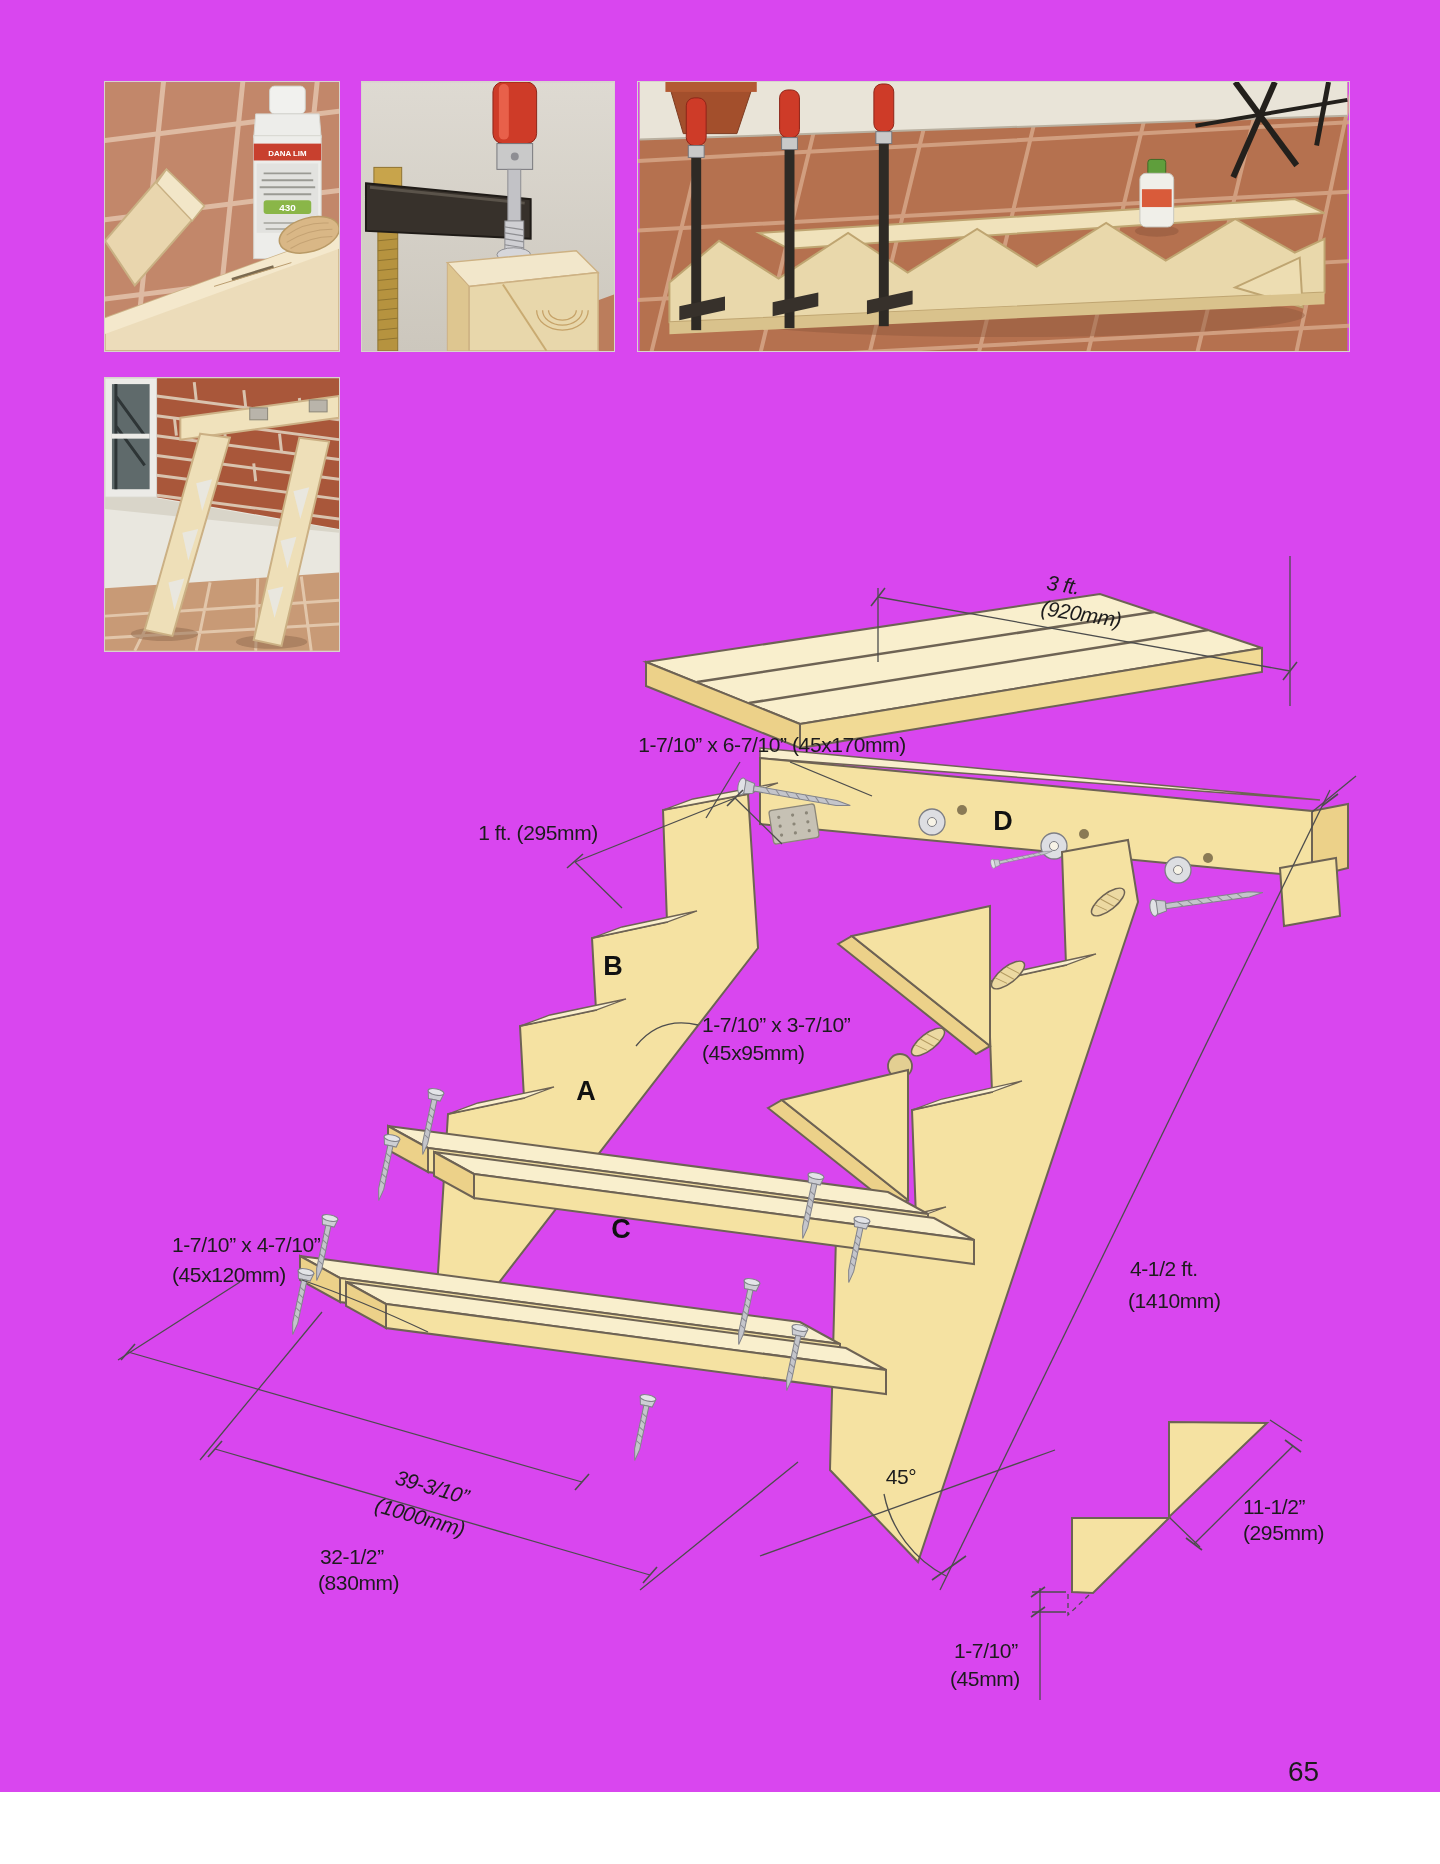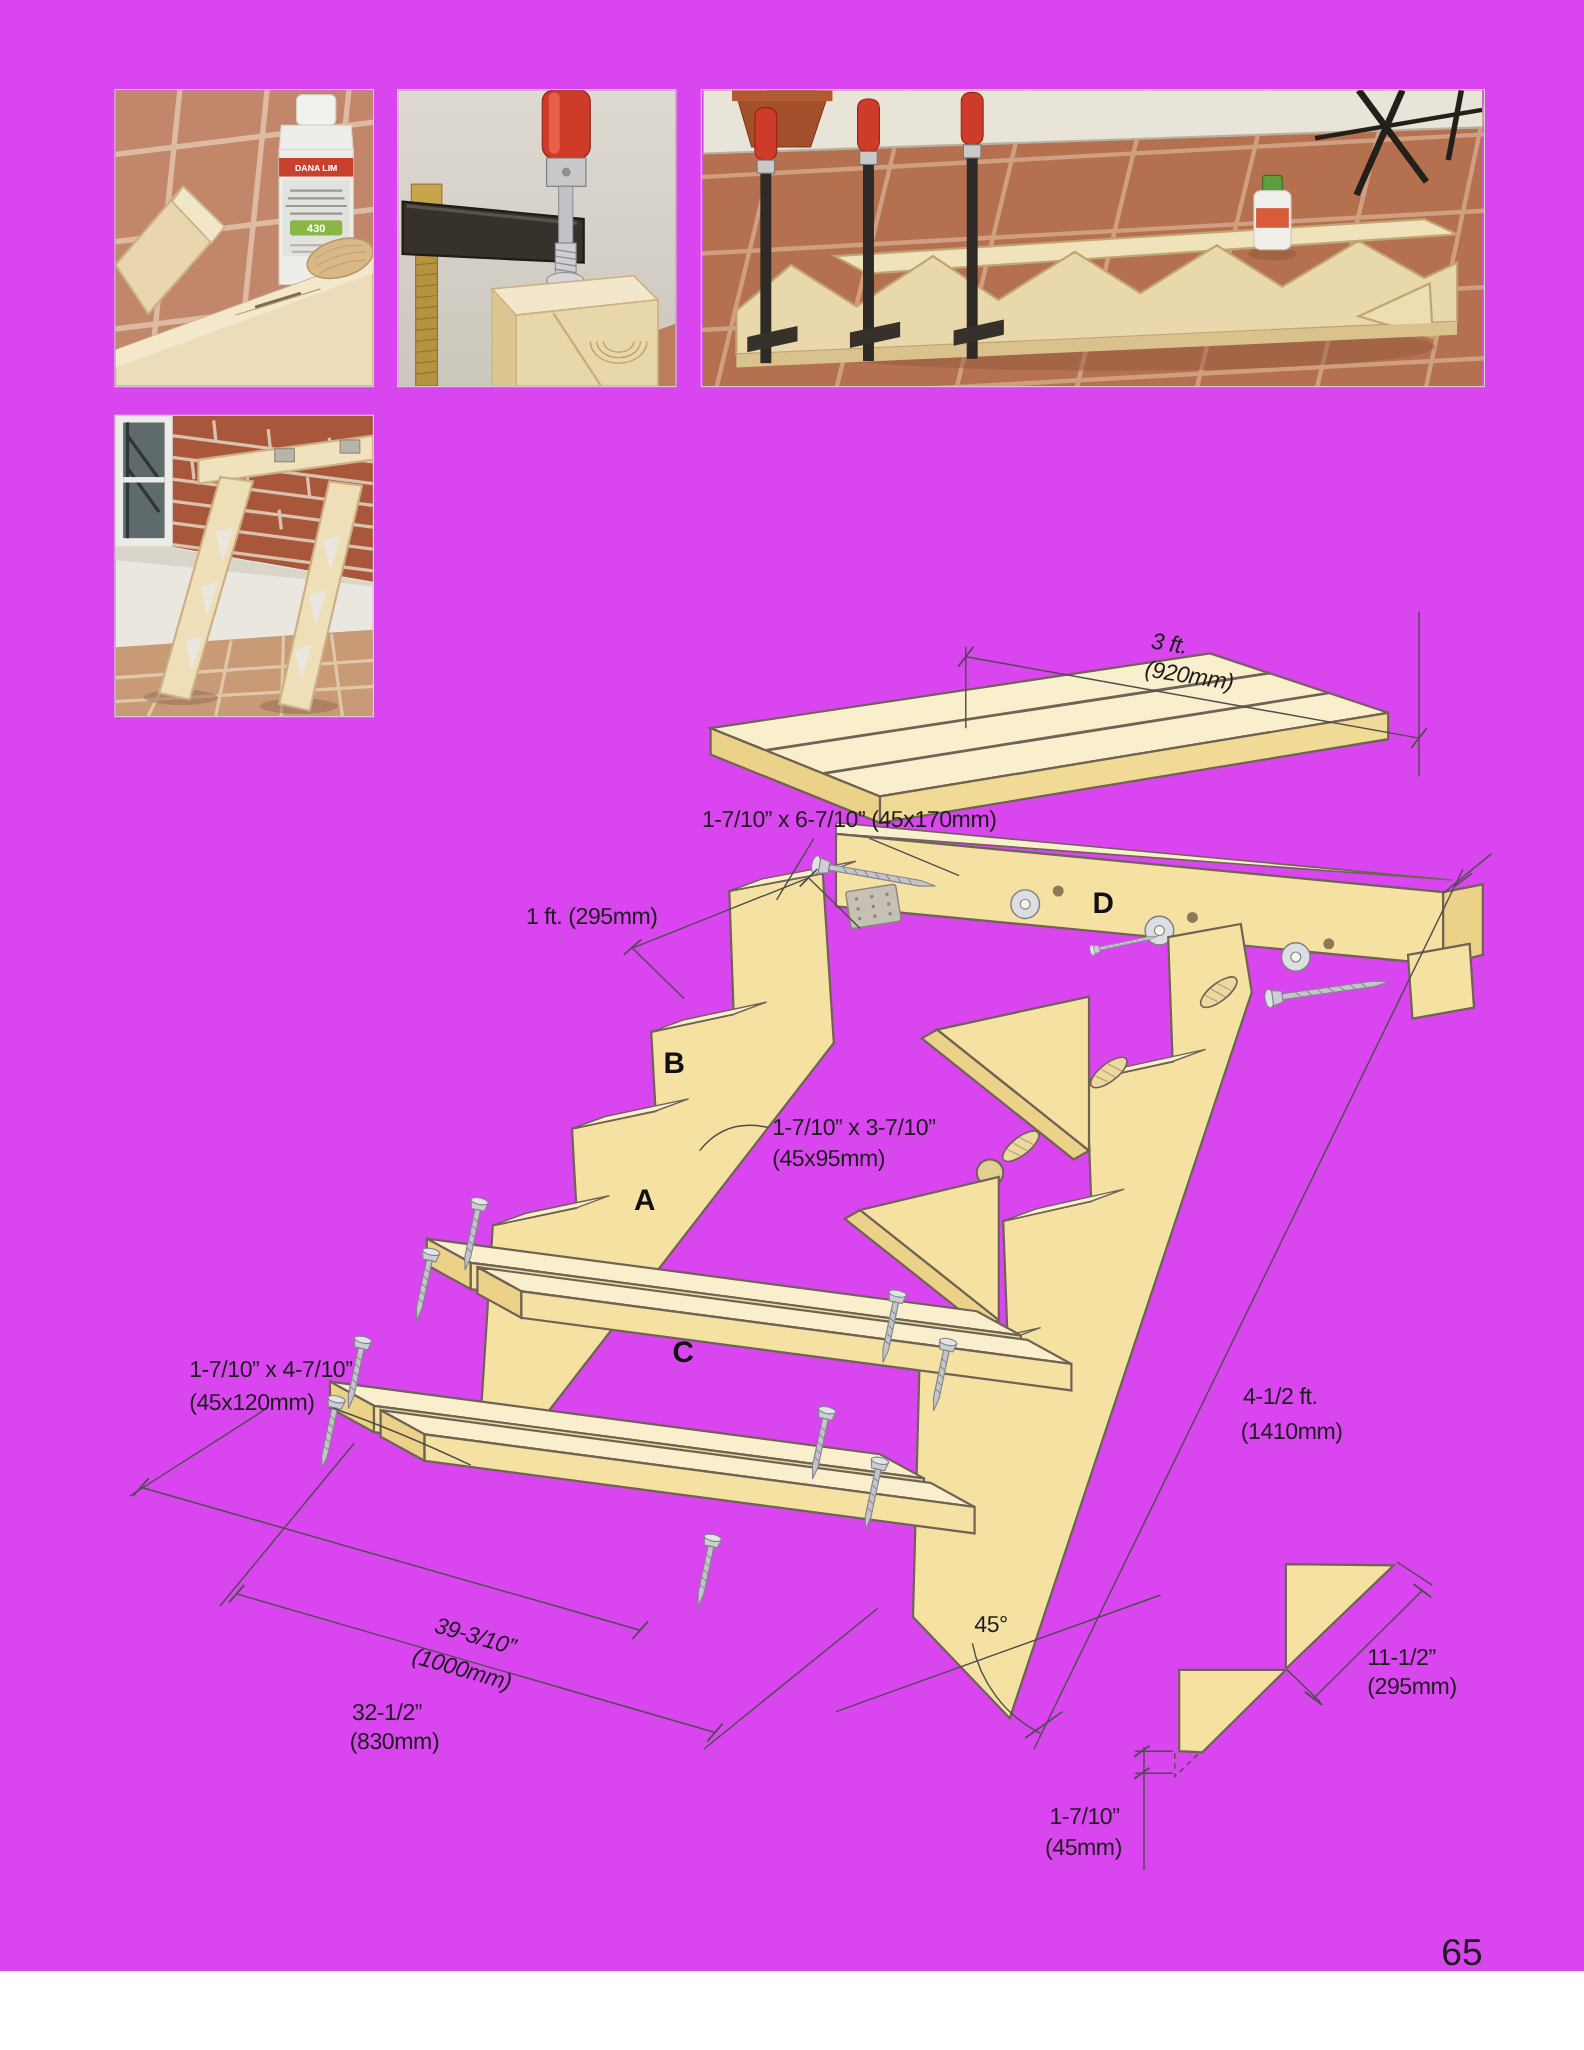--- a/index.html
+++ b/index.html
@@ -3,22 +3,22 @@
 <meta charset="utf-8">
 <style>
   html,body{margin:0;padding:0;background:#ffffff;}
   .page{position:relative;width:1440px;height:1792px;background:#d946ef;overflow:hidden;
         font-family:"Liberation Sans",sans-serif;}
   .photo{position:absolute;display:block;border:1px solid #d8d4cc;box-sizing:border-box;}
   #diagram{position:absolute;left:0;top:0;}
   .dimtxt{font-family:"Liberation Sans",sans-serif;font-size:21px;fill:#1c1c1c;letter-spacing:-0.4px;}
   .dimit{font-style:italic;}
   .partltr{font-family:"Liberation Sans",sans-serif;font-size:27px;font-weight:bold;fill:#111111;}
-  .pageno{position:absolute;left:1288px;top:1756px;width:60px;text-align:right;
-          font-size:34px;color:#1c1c1c;}
+  .pageno{position:absolute;left:1288px;top:1756px;width:60px;text-align:left;
+          font-size:28px;color:#1c1c1c;}
   .bottletxt{font-family:"Liberation Sans",sans-serif;font-weight:bold;fill:#ffffff;}
 </style>
 </head>
 <body>
 
 <div class="page">
 
   <svg class="photo" style="left:104px;top:81px;" width="236" height="271" viewBox="0 0 236 271">
     <rect width="236" height="271" fill="#c2876a"></rect>
     <g stroke="#e4c4ac" stroke-width="5" opacity="0.85">

